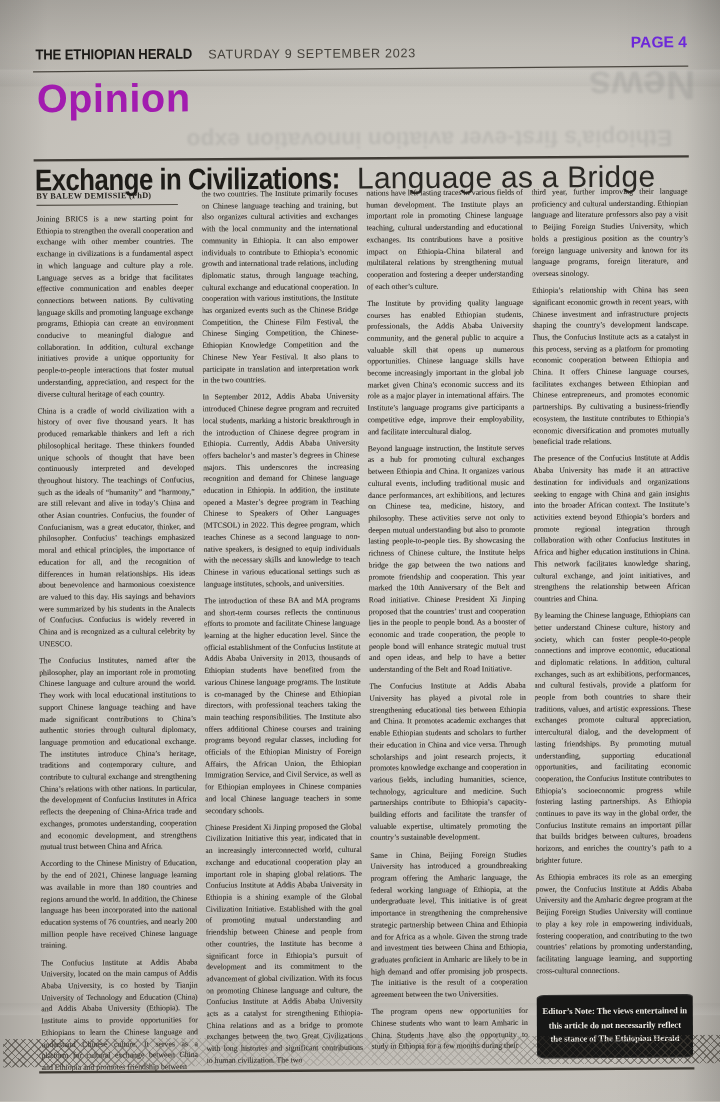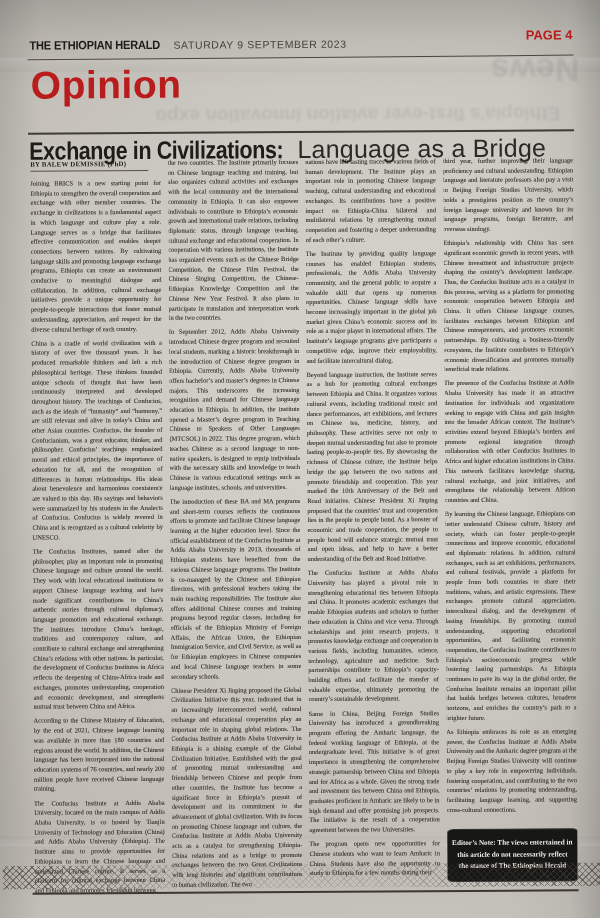--- a/index.html
+++ b/index.html
@@ -31,26 +31,26 @@
     font-family:"Liberation Sans",sans-serif;font-weight:bold;filter:blur(1px);}
   .ghost-news{top:52px;right:18px;font-size:34px;opacity:.10;}
   .ghost-headline{top:104px;left:140px;width:440px;font-size:19px;opacity:.10;text-align:center;}
   
   .masthead{position:absolute;left:32px;right:25px;top:36px;display:flex;align-items:baseline;}
   .paper-name{font-family:"Liberation Sans",sans-serif;font-weight:bold;font-size:12px;
     letter-spacing:-0.2px;color:#1d1b18;transform:scaleX(.92);transform-origin:left;}
   .issue-date{font-family:"Liberation Sans",sans-serif;font-size:10.5px;color:#45423c;
     letter-spacing:.6px;margin-left:2px;}
   .page-number{font-family:"Liberation Sans",sans-serif;font-weight:bold;font-size:13px;
-    color:#b91c1c;margin-left:auto;position:relative;top:-7px;}
+    color:#6d28d9;margin-left:auto;position:relative;top:-7px;}
   .masthead-rule{position:absolute;left:30px;right:24px;top:57px;height:0;
     border-top:1.5px solid #4a463f;transform:rotate(-0.15deg);}
   
   .section-title{position:absolute;left:33px;top:62px;font-family:"Liberation Sans",sans-serif;
-    font-weight:bold;font-size:39px;color:#b91c1c;letter-spacing:.5px;}
+    font-weight:bold;font-size:33px;color:#a21caf;letter-spacing:.5px;}
   .section-rule{position:absolute;left:30px;right:24px;top:131px;height:0;border-top:2px solid #3f3b35;}
   .headline{position:absolute;left:31px;top:135px;white-space:nowrap;
     font-family:"Liberation Sans",sans-serif;font-size:25px;color:#26231f;}
   .headline .hl-bold{display:inline-block;font-weight:bold;transform:scaleX(.86);
     transform-origin:left;letter-spacing:-0.5px;color:#1e1c18;}
   .headline .hl-regular{display:inline-block;font-weight:normal;margin-left:-34px;
     letter-spacing:.2px;color:#2b2925;}
   
   .columns{position:absolute;left:32px;top:157px;width:543px;height:748px;
     display:flex;gap:7px;}

